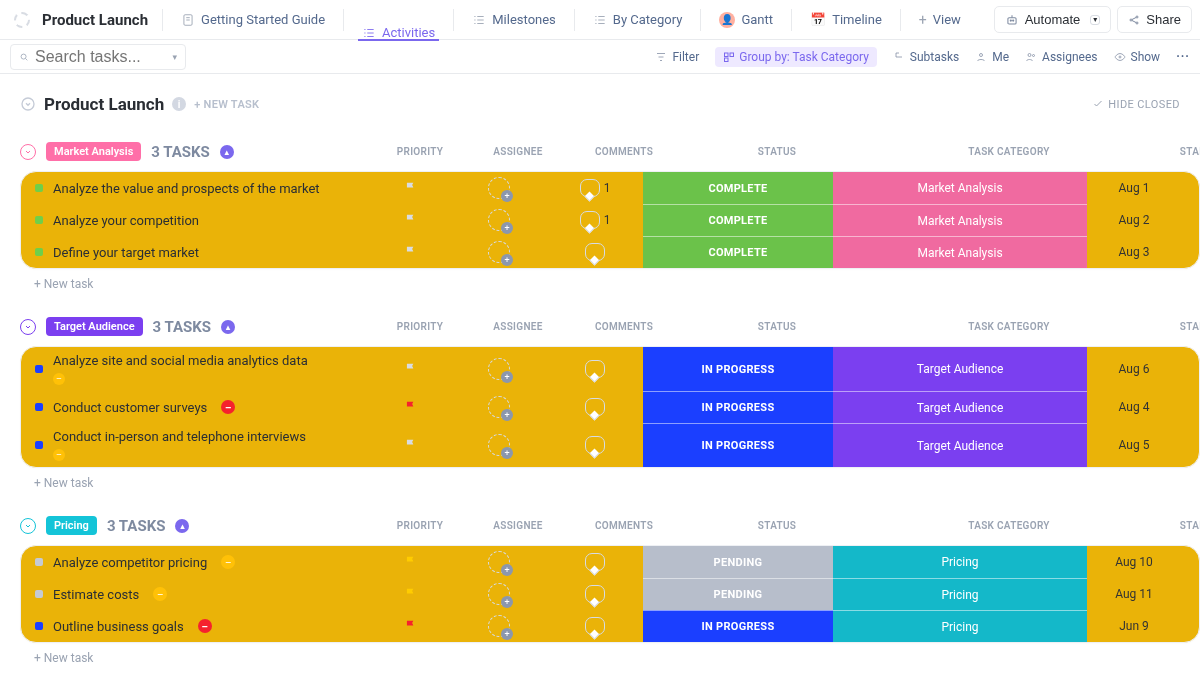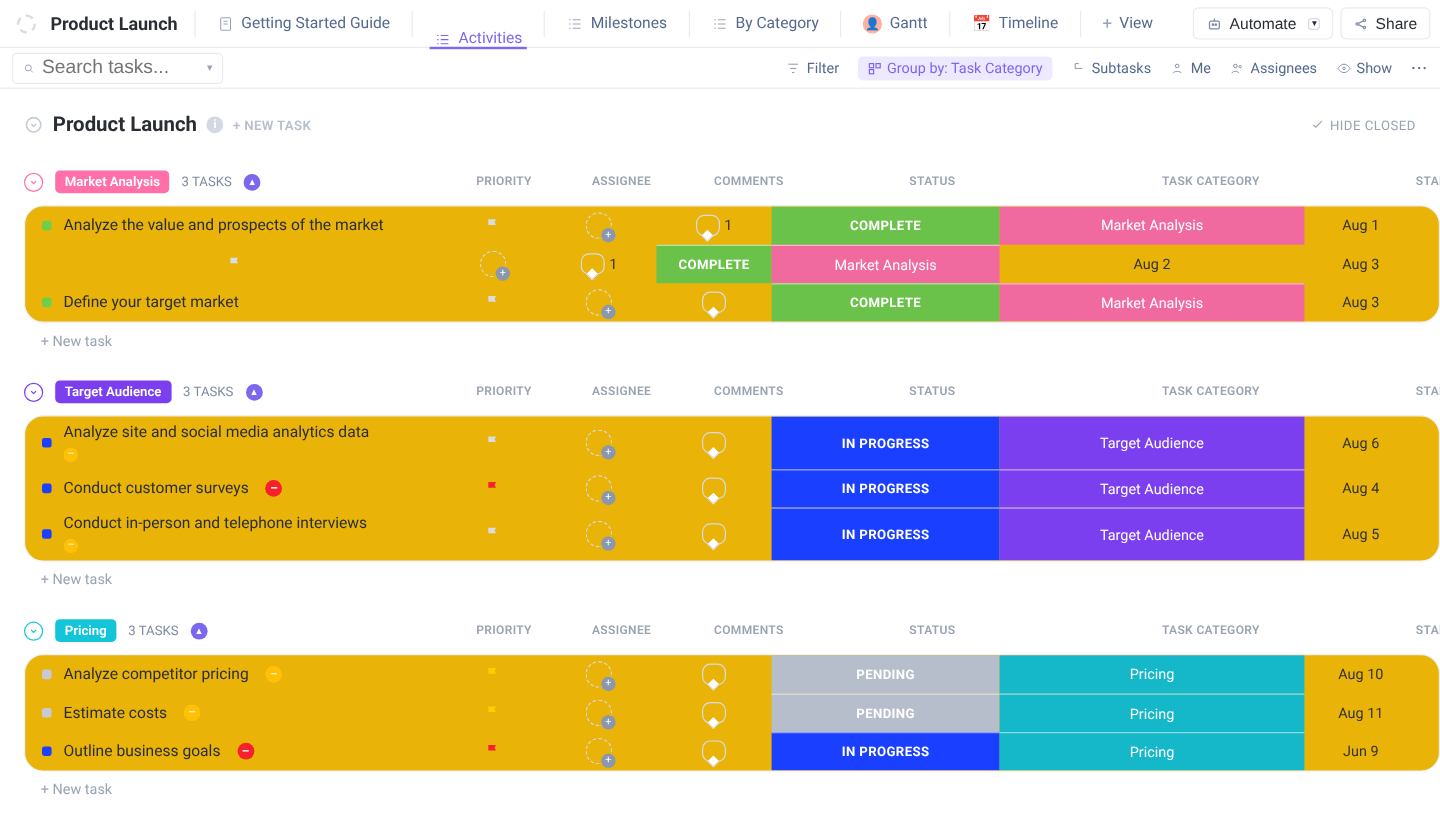--- a/index.html
+++ b/index.html
@@ -32,21 +32,21 @@
   .list-title { font-weight:700; font-size:17px;}
   .info-circle { width:14px;height:14px;border-radius:50%;background:#d3d8e2;color:#fff;font-size:10px;display:flex;align-items:center;justify-content:center;font-weight:700;}
   .new-task-hdr { color:#b7bfcd; font-size:11px; font-weight:600; letter-spacing:.3px;}
   .hide-closed { margin-left:auto; color:#9aa3b2; font-size:11px; display:flex; align-items:center; gap:4px; letter-spacing:.4px;}
   
   .group { margin: 14px 0 0 20px;}
   .group-header { display:flex; align-items:center; gap:10px; padding: 4px 0 6px 0;}
   .expand-circle { width:16px;height:16px;border-radius:50%;border:1.4px solid; display:flex;align-items:center;justify-content:center;}
   .expand-circle svg{width:8px;height:8px;}
   .group-chip { color:#fff; font-size:11px; font-weight:600; padding:3px 8px; border-radius:4px;}
-  .tasks-count { color:#7e8aa0; font-size:11px; font-weight:400;}
+  .tasks-count { color:#7e8aa0; font-size:15px; font-weight:700;}
   .collapse-badge { width:14px;height:14px;border-radius:50%;background:#7b68ee;color:#fff;font-size:9px;display:flex;align-items:center;justify-content:center;}
   .cols { display:grid; grid-template-columns: 350px 80px 96px 96px 190px 254px 94px 94px 60px; align-items:center; }
   .col-head { font-size:10px; color:#9aa3b2; letter-spacing:.3px; font-weight:600; text-align:center;}
   .col-head.right{text-align:right;}
   
   .card { background:#eab308; border:1px solid #eef0f4; border-radius:16px; box-shadow:0 1px 2px rgba(0,0,0,.02); margin-top:4px; overflow:hidden;}
   .row { display:grid; grid-template-columns: 350px 80px 96px 96px 190px 254px 94px 94px 60px; align-items:stretch; min-height:32px;}
   .row + .row .cell { }
   .cell { display:flex; align-items:center; justify-content:center; font-size:12px; color:#333;}
   .cell.name { justify-content:flex-start; padding:6px 8px 6px 14px; gap:10px;}
@@ -273,20 +273,30 @@
                 <span>1</span>
               </div>
             </div>
       <div class="cell status-cell " style="background:#6bc24a">COMPLETE</div>
       <div class="cell cat-cell " style="background:#f06aa0">Market Analysis</div>
       <div class="cell date-cell">Aug 1</div>
       <div class="cell date-cell ">Aug 2</div>
 
     </div>
           <div class="row">
+      <div class="cell name">
+        <span class="status-dot" style="background:#6fcf4a"></span>
+        <div class="name-col-inner">
+          <div class="inline-icons">
+            <span class="task-name">Analyze your competition</span>
+
+          </div>
+
+        </div>
+      </div>
       <div class="cell">
               <svg class="flag grey" viewBox="0 0 24 24">
                 <path d="M5 3v18M5 3h11l-2 4 2 4H5"></path>
               </svg>
             </div>
       <div class="cell">
               <div class="avatar-ph"></div>
             </div>
       <div class="cell">
               <div class="comment-wrap">

